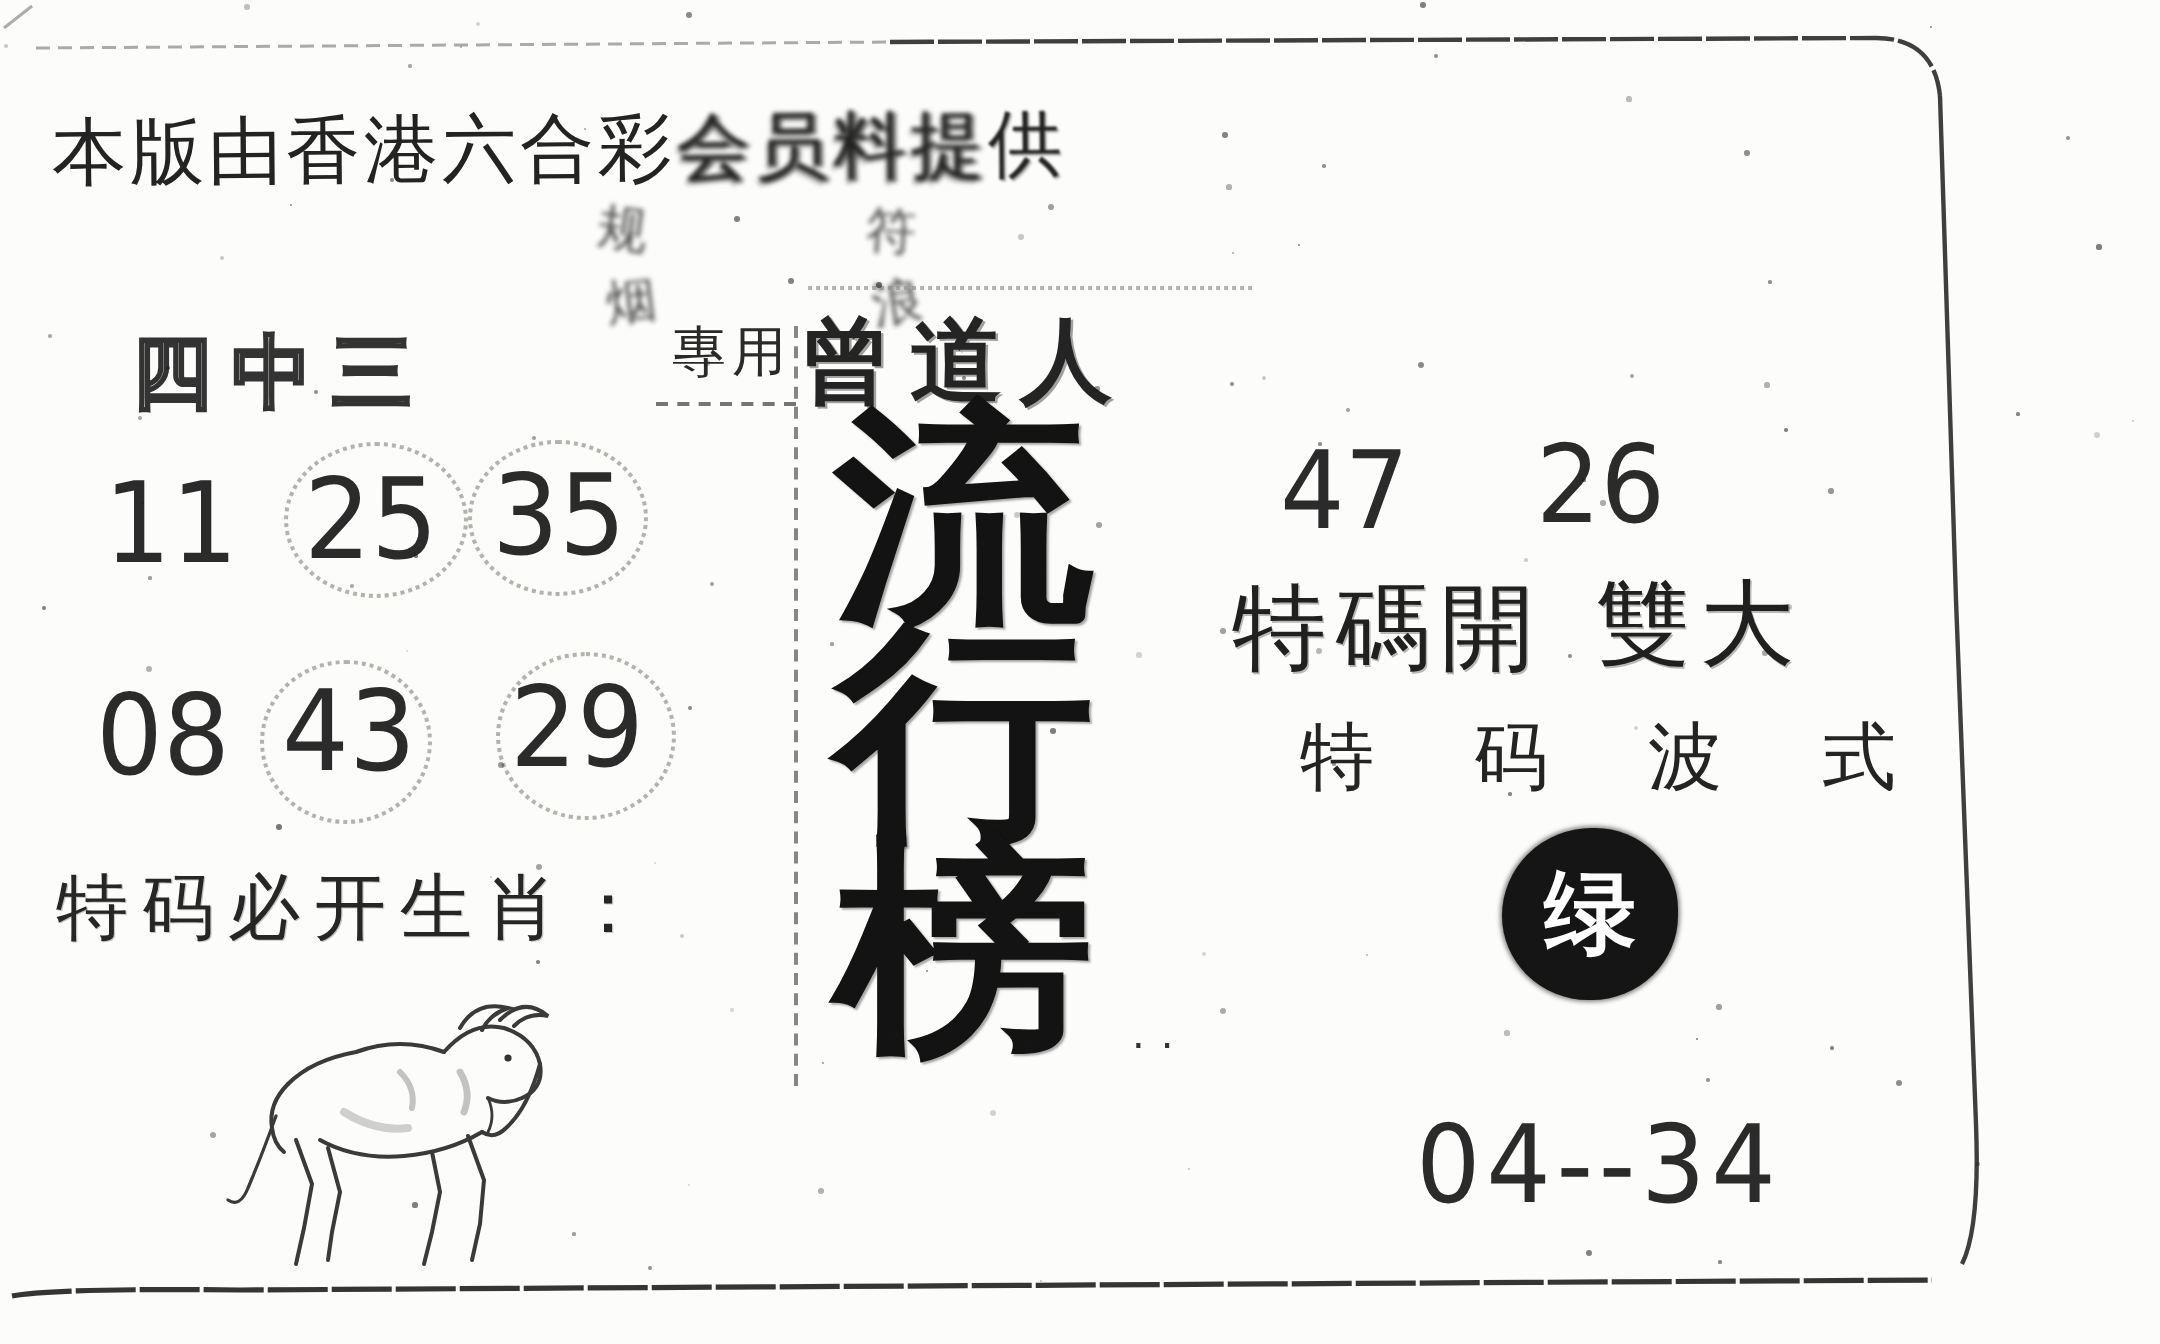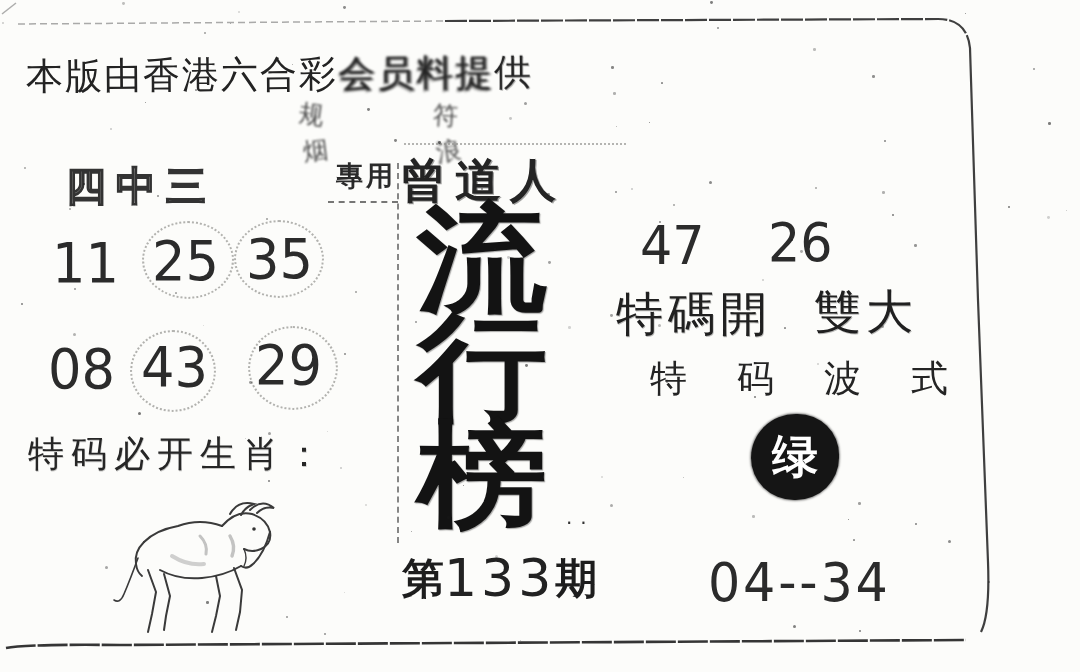--- a/index.html
+++ b/index.html
@@ -114,44 +114,41 @@
       <path d="M112,80 L116,100 L112,120 L108,136"></path>
       <path d="M130,72 L138,94 L136,116 L132,134"></path>
 
       <path d="M96,40 Q104,48 102,58" stroke="#8a8a8a" stroke-width="3" opacity=".5"></path>
       <path d="M68,60 Q84,70 100,68" stroke="#9a9a9a" stroke-width="4" opacity=".45"></path>
       <path d="M126,40 Q132,50 128,60" stroke="#8a8a8a" stroke-width="3.4" opacity=".5"></path>
     </g>
   </svg>
 
   <div class="abs rule-dotted" style="left:404px;top:143px;width:222px;"></div>
-  <div class="abs exclusive cjk" style="left:336px;top:158px;font-weight:bold;">專用</div>
+  <div class="abs exclusive cjk" style="left:336px;top:158px;">專用</div>
   <div class="abs rule-dashed" style="left:328px;top:201px;width:70px;"></div>
   <div class="abs divider-v" style="left:397px;top:163px;height:380px;"></div>
 
   <div class="abs master cjk" style="left:400px;top:150px;">曾道人</div>
 
   <div class="abs big-title" style="left:417px;top:206px;">
     <div>流</div>
     <div>行</div>
     <div>榜</div>
   </div>
 
   <div class="abs dots2" style="left:566px;top:505px;">..</div>
 
-  <div class="abs issue-line" style="left:402px;top:548px;">
-    <span class="issue-cjk cjk">第</span><span class="issue-num">133</span><span class="issue-cjk cjk">期</span>
-  </div>
 
 
   <div class="abs num" style="left:640px;top:214px;font-size:54px;">47</div>
   <div class="abs num" style="left:768px;top:211px;font-size:54px;">26</div>
 
   <div class="abs open-label cjk" style="left:616px;top:283px;">特碼開</div>
-  <div class="abs open-value cjk" style="left:798px;top:281px;margin-left:16px;">雙大</div>
+  <div class="abs open-value cjk" style="left:798px;top:281px;">雙大</div>
 
   <div class="abs wave-label cjk" style="left:650px;top:354px;">特码波式</div>
 
   <div class="abs badge" style="left:751px;top:414px;">
     <span>绿</span>
   </div>
 
 
   <div class="abs num" style="left:708px;top:551px;font-size:54px;letter-spacing:3px;">04--34</div>
 

